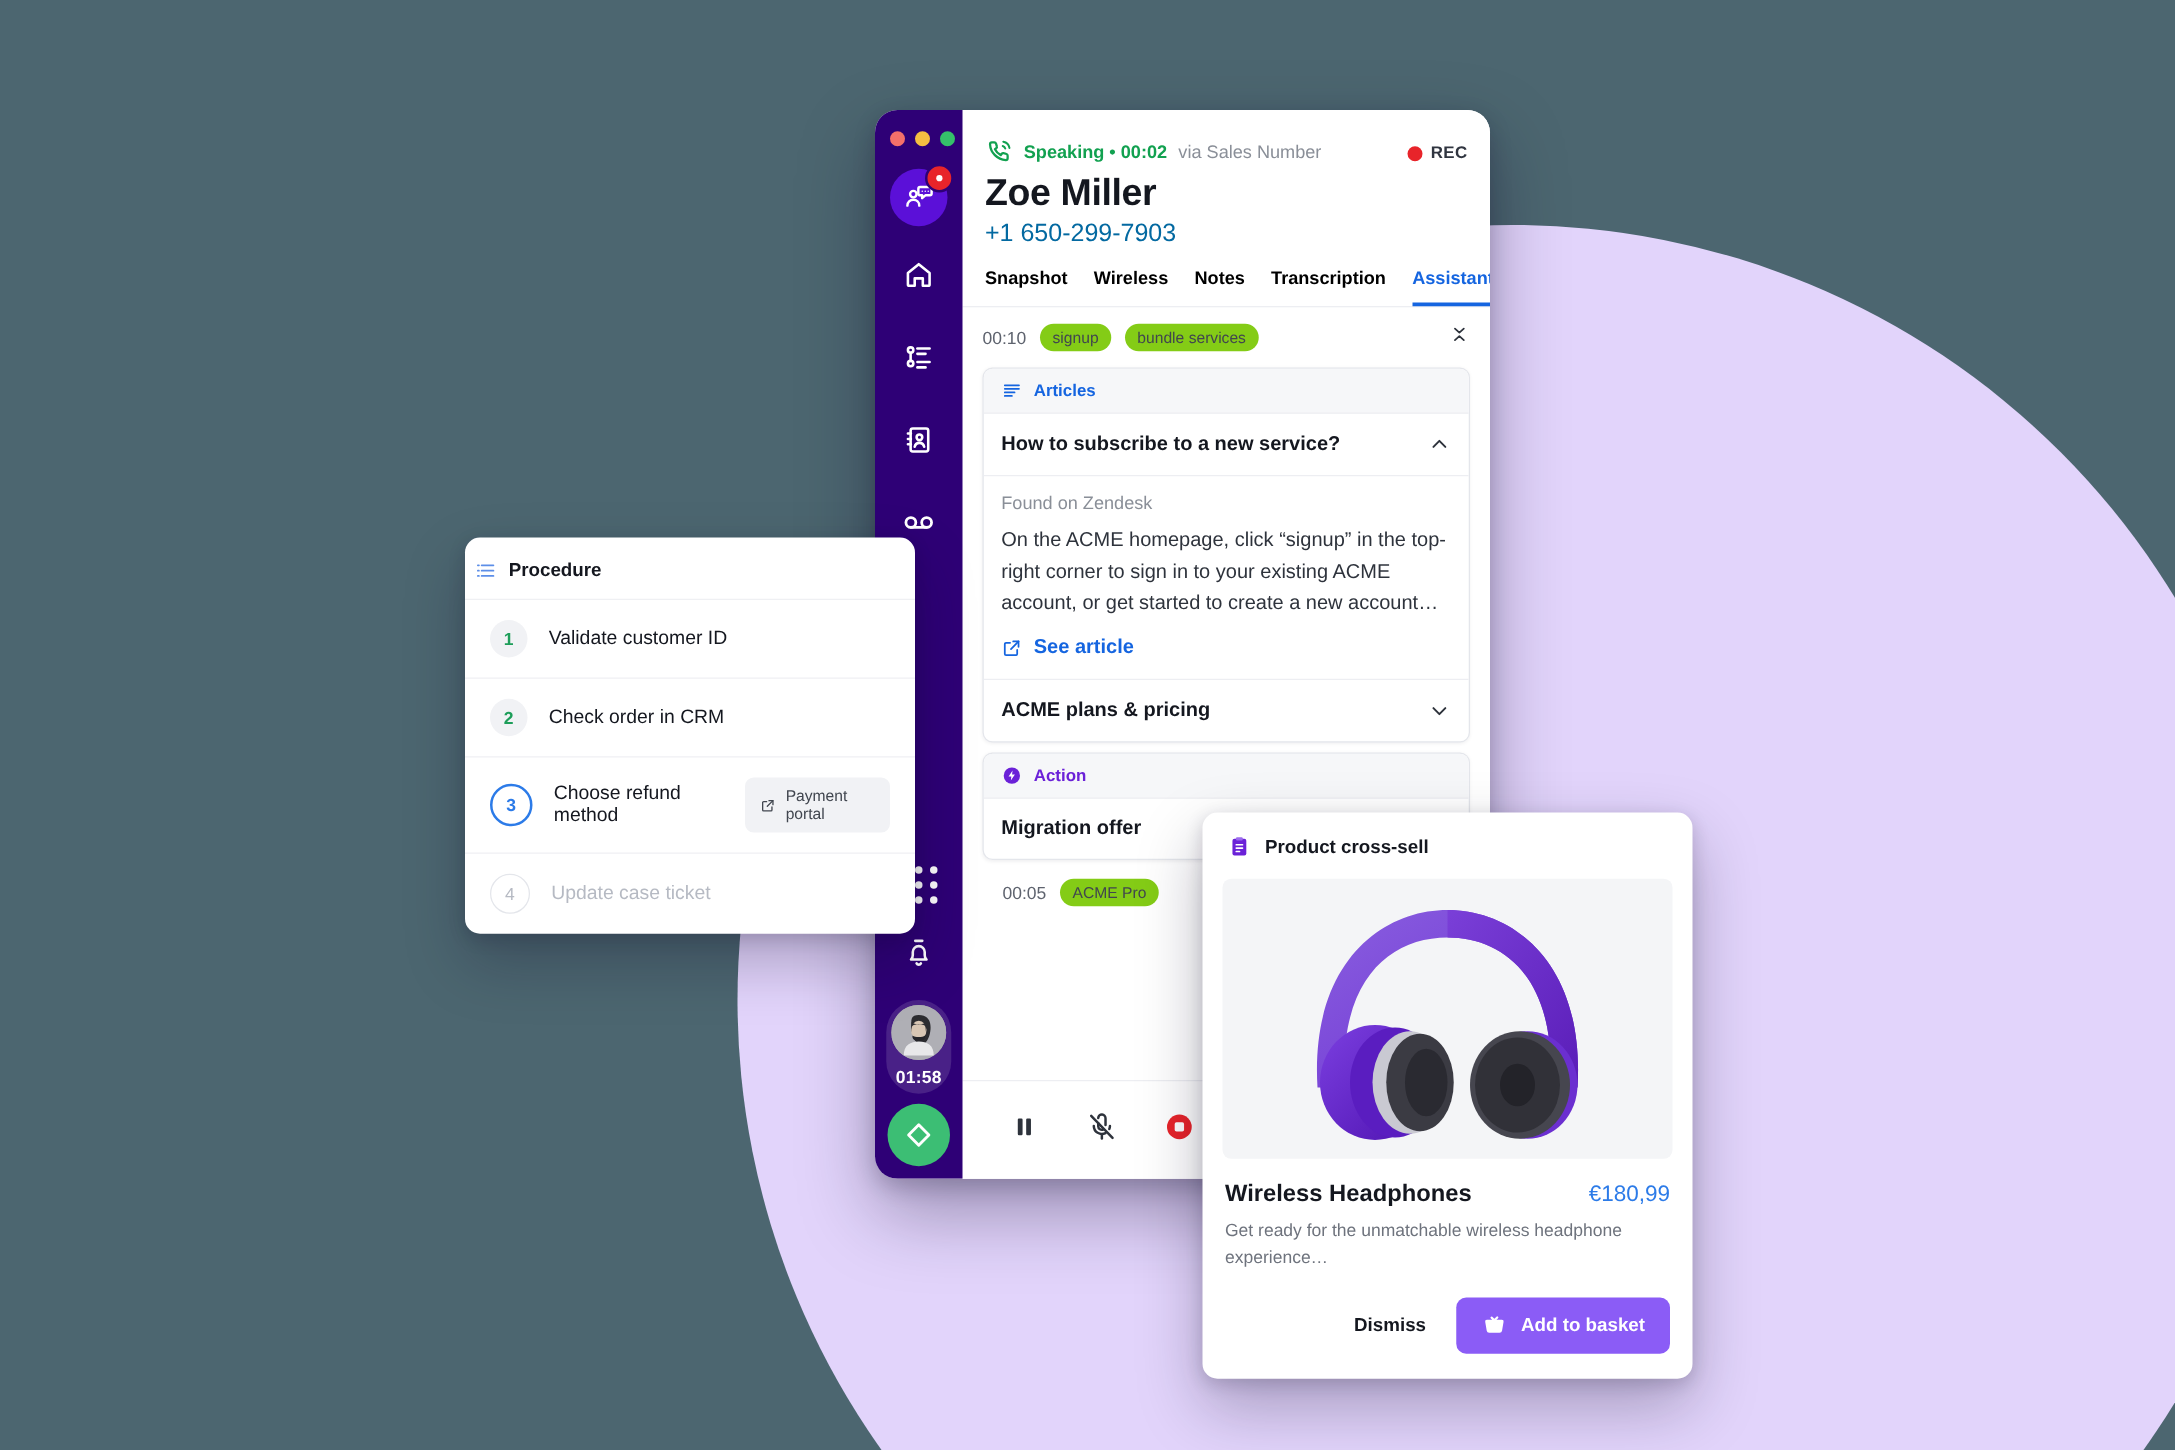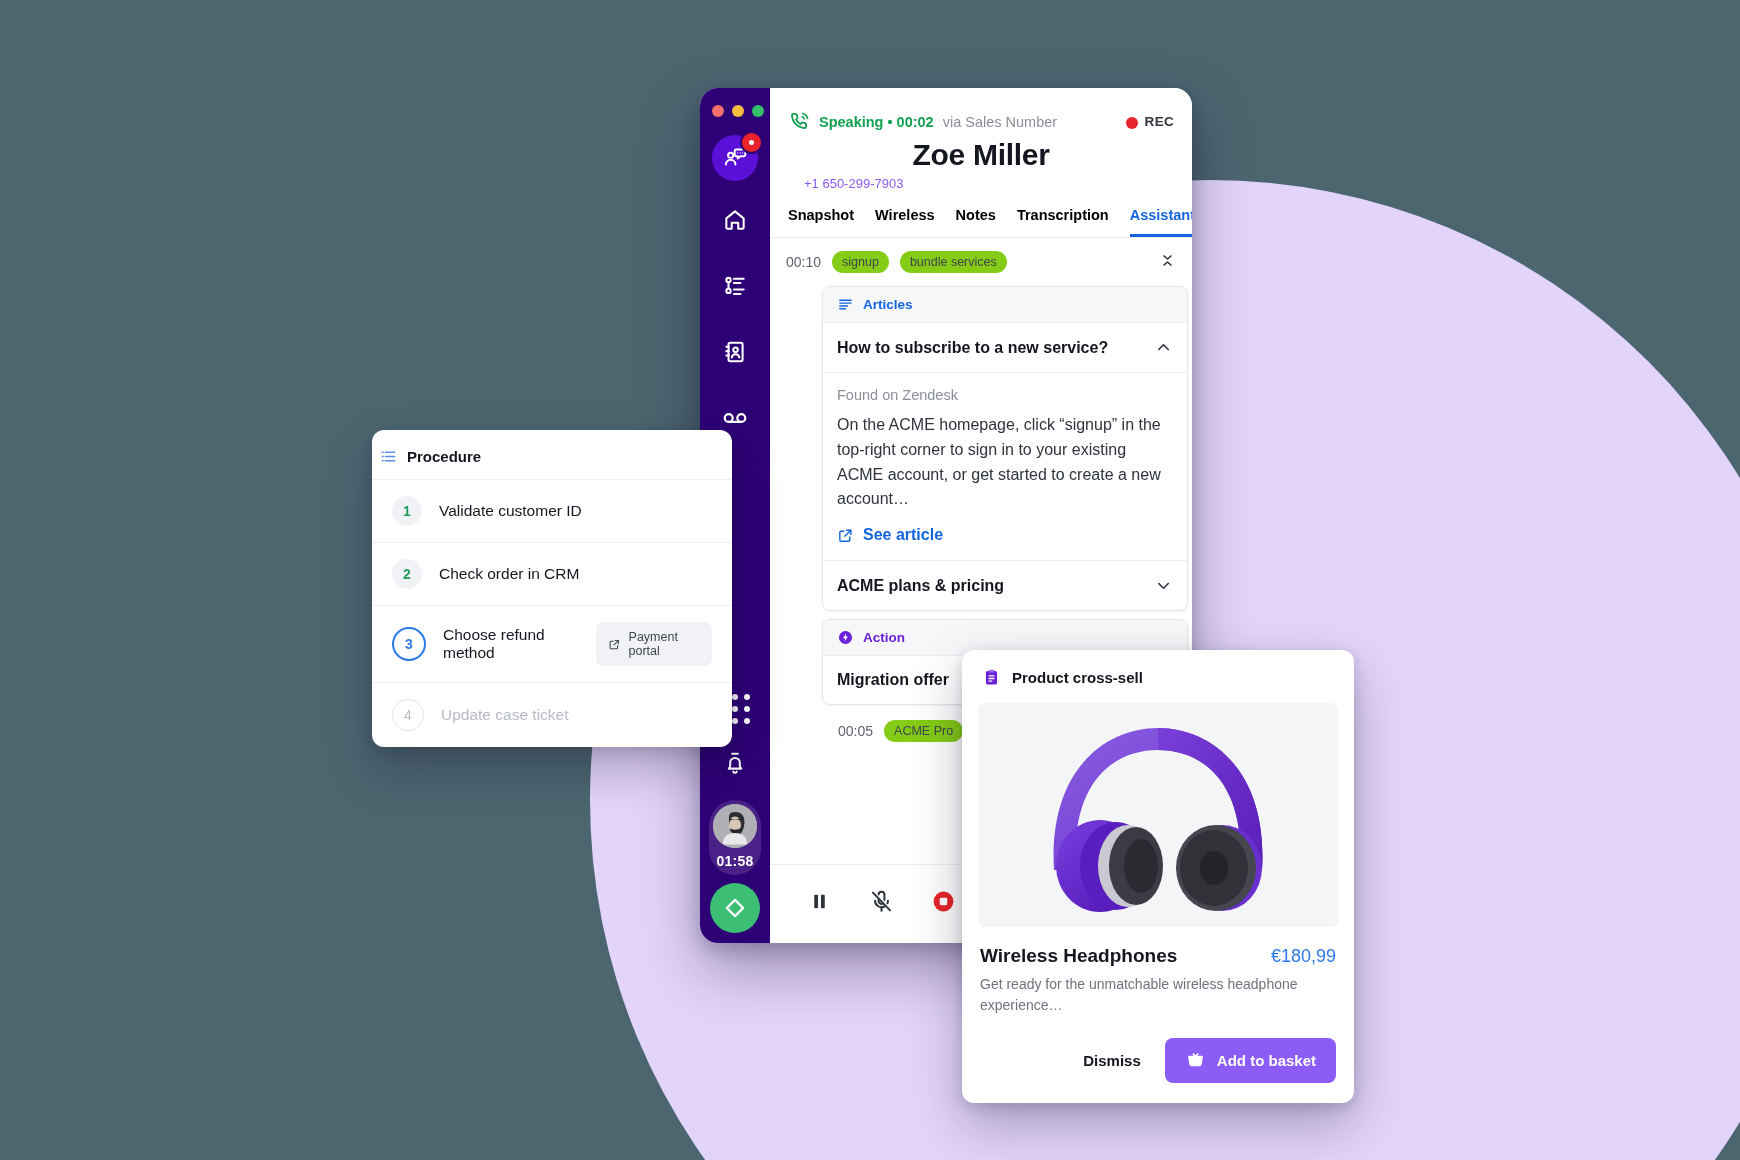--- a/index.html
+++ b/index.html
@@ -68,35 +68,35 @@
 
   
   #main{flex:1 1 auto;display:flex;flex-direction:column;min-width:0;background:#fff;}
   .status-row{display:flex;align-items:center;padding:22px 18px 0 18px;}
   .status-text{font-size:14.5px;font-weight:700;color:#12A150;margin-left:8px;white-space:nowrap;}
   .status-via{font-size:14.5px;color:#8A8F98;margin-left:9px;white-space:nowrap;}
   .rec{margin-left:auto;display:flex;align-items:flex-end;gap:7px;}
   .rec-dot{width:12px;height:12px;border-radius:50%;background:#E8242A;}
   .rec-label{font-size:13.5px;font-weight:700;color:#303540;letter-spacing:.3px;}
 
-  .caller-name{font-size:30px;font-weight:700;color:#14171F;padding:5px 18px 0;letter-spacing:-.3px;text-align:center;}
-  .caller-phone{font-size:13px;color:#8b5cf6;padding:4px 18px 0;margin-left:16px;}
+  .caller-name{font-size:30px;font-weight:700;color:#14171F;padding:5px 18px 0;letter-spacing:-.3px;}
+  .caller-phone{font-size:20px;color:#0369a1;padding:4px 18px 0;}
 
   .tabs{display:flex;gap:21px;padding:16px 18px 0;border-bottom:1px solid #E7E9EE;}
   .tab{font-size:14.5px;font-weight:700;color:#000000;padding-bottom:11px;cursor:pointer;
        border-bottom:3px solid transparent;white-space:nowrap;}
   .tab.active{color:#1565E0;border-bottom-color:#1565E0;}
 
   .timeline-row{display:flex;align-items:center;padding:13px 16px;gap:11px;background:#fff;}
   .tl-time{font-size:14px;color:#5E636E;}
   .chip{background:#84cc16;color:#41464F;font-size:12.5px;padding:4px 10px;border-radius:11px;white-space:nowrap;}
   .collapse-ic{margin-left:auto;cursor:pointer;}
 
   
-  .cards{flex:1 1 auto;position:relative;padding:0 4px;min-height:0;margin-left:48px;}
+  .cards{flex:1 1 auto;position:relative;padding:0 16px;min-height:0;}
   .card{
     background:#fff;border:1px solid #E4E6EB;border-radius:8px;overflow:hidden;
     box-shadow:0 1px 3px rgba(20,23,31,.06);
   }
   .card-head{
     display:flex;align-items:center;gap:9px;padding:9px 14px;background:#F6F7F9;
     border-bottom:1px solid #EDEEF2;
   }
   .card-head .lbl{font-size:13.5px;font-weight:700;}
   .lbl.blue{color:#1565E0;}

